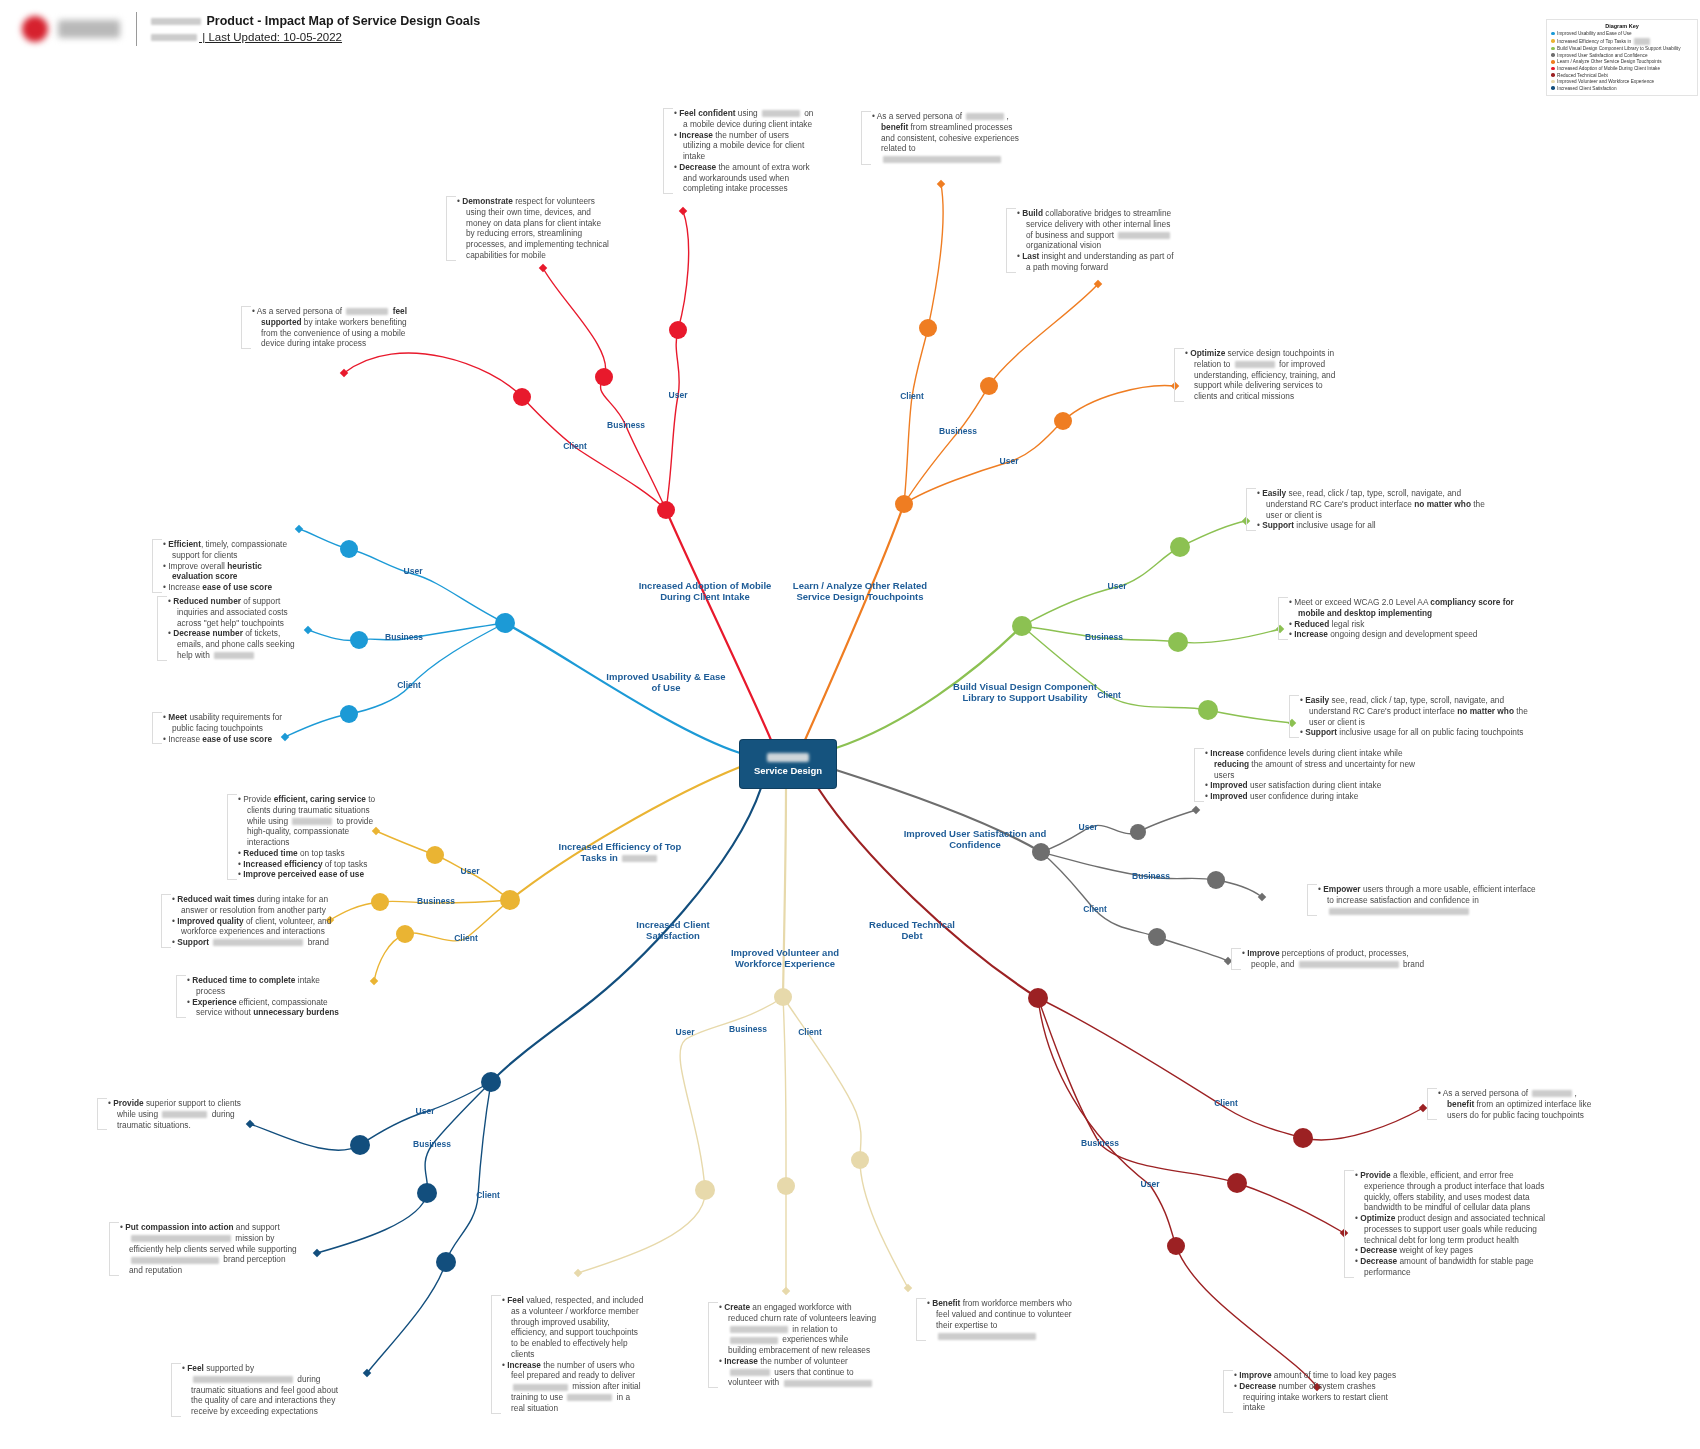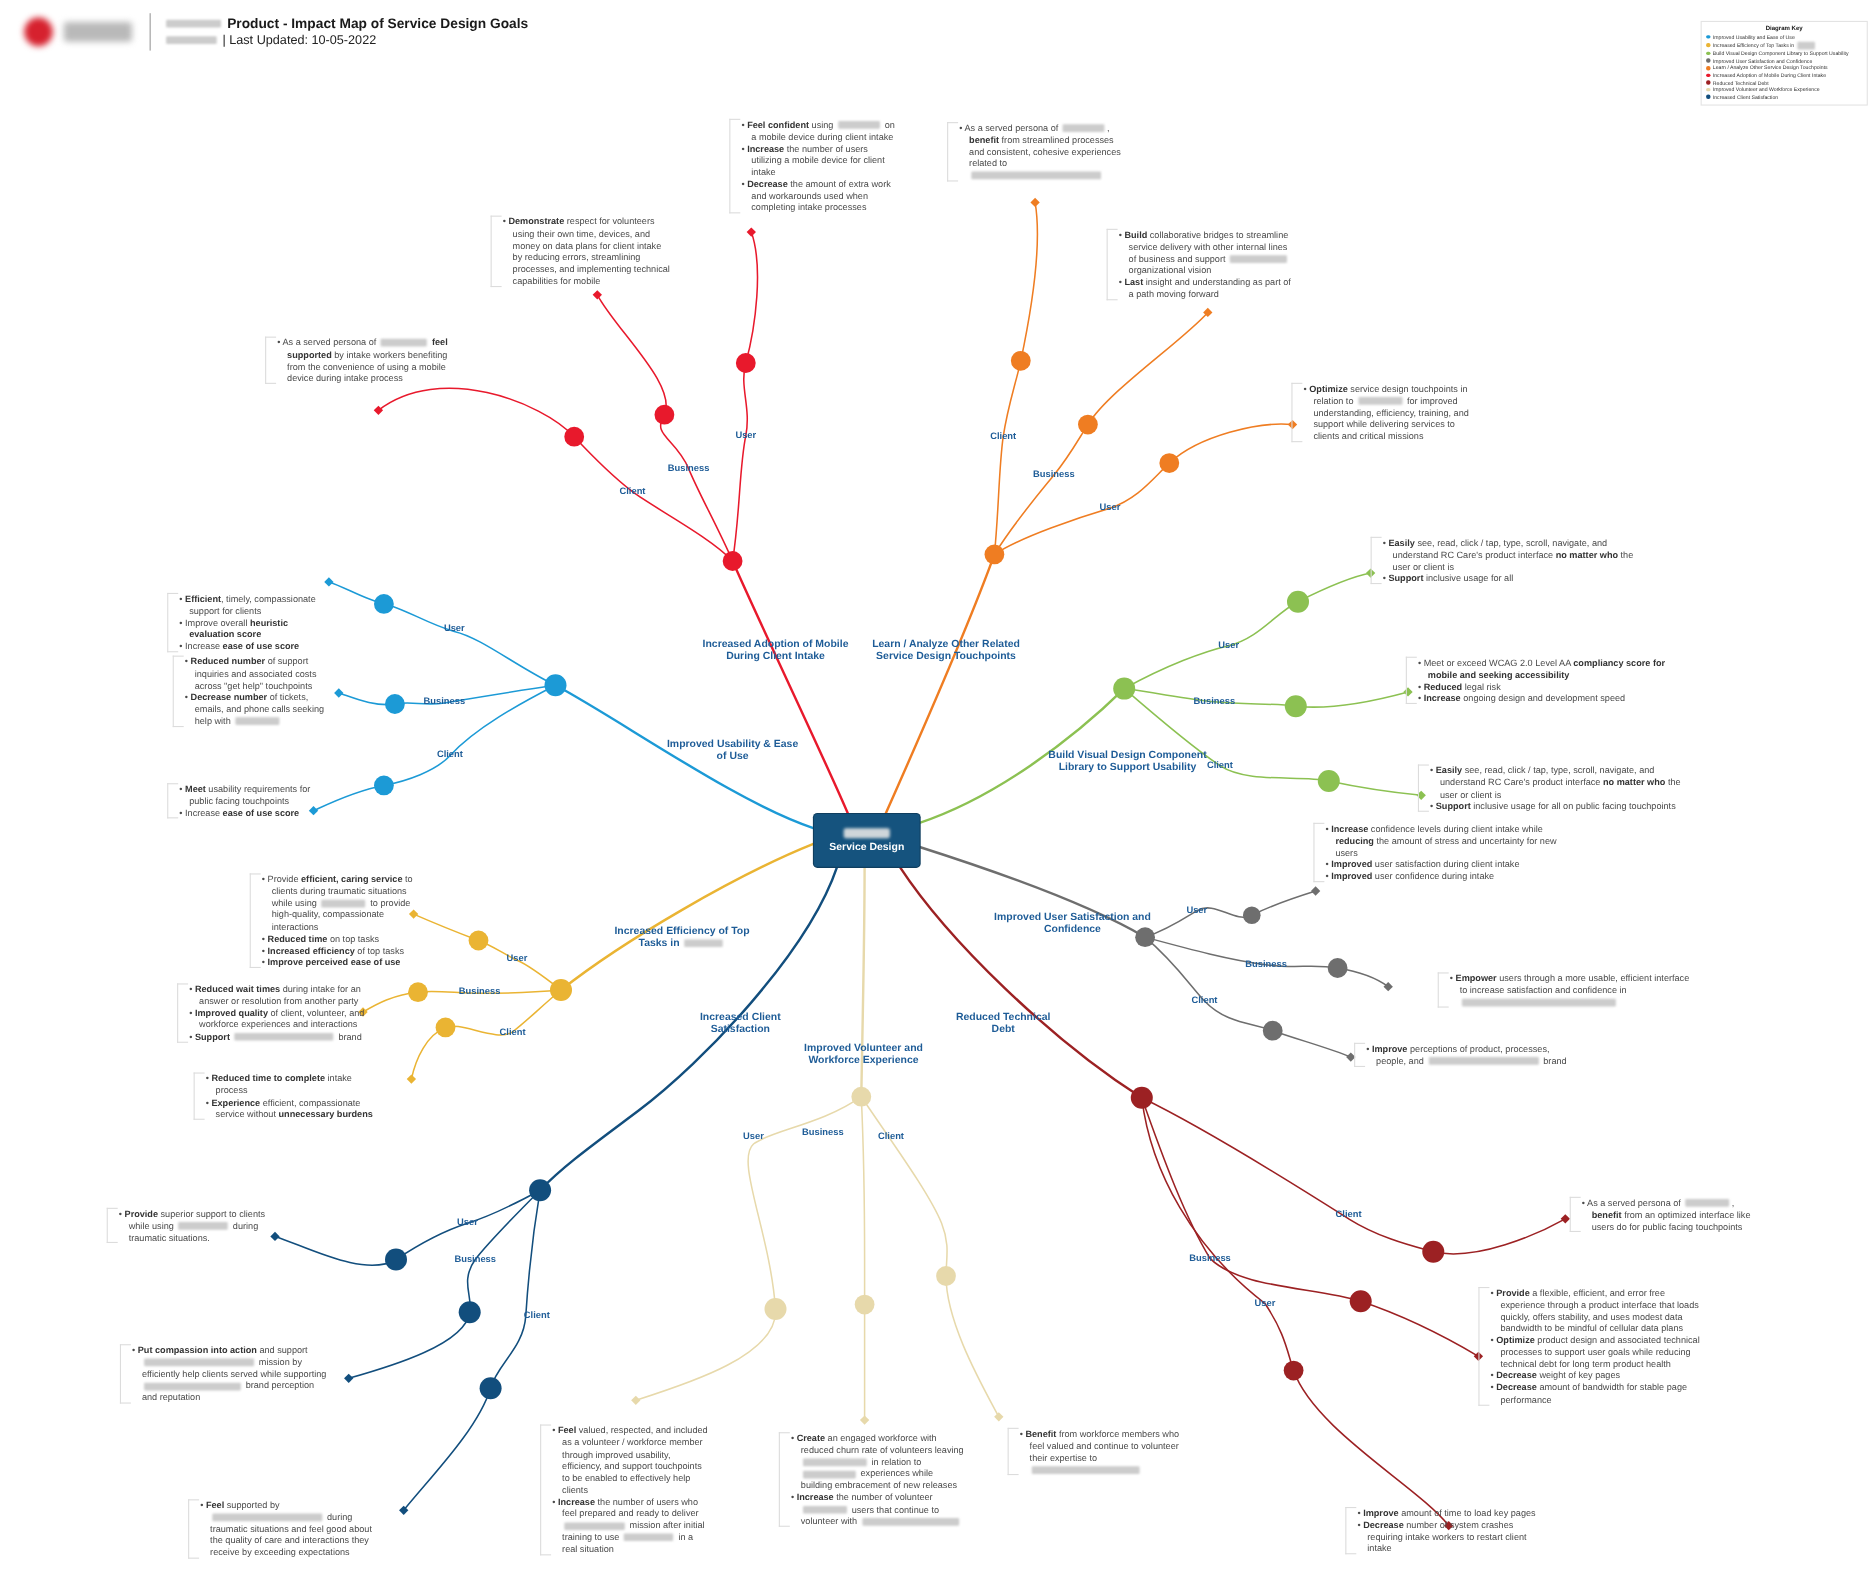--- a/index.html
+++ b/index.html
@@ -5,21 +5,21 @@
   html,body{margin:0;padding:0;background:#fff;}
   #canvas{position:relative;width:1700px;height:1449px;font-family:"Liberation Sans",sans-serif;overflow:hidden;background:#fff;}
   svg.links{position:absolute;left:0;top:0;pointer-events:none;}
   
   .hdr{position:absolute;left:22px;top:12px;display:flex;align-items:center;}
   .logo{width:26px;height:26px;border-radius:50%;background:#d6212e;filter:blur(3px);}
   .coblur{width:62px;height:18px;margin-left:10px;background:#b9b9b9;border-radius:3px;filter:blur(3px);}
   .hdiv{width:1px;height:34px;background:#9a9a9a;margin:0 12px 0 16px;}
   .titles{line-height:1.25;}
   .title1{font-size:12.5px;font-weight:bold;color:#1a1a1a;}
-  .title2{font-size:11.5px;color:#222;}
+  .title2{font-size:11.5px;color:#222;text-decoration:underline;}
   
   .legend{position:absolute;left:1546px;top:19px;width:152px;border:1px solid #e3e3e3;background:#fff;padding:3px 4px 4px 4px;box-sizing:border-box;}
   .legend-title{font-size:5.5px;font-weight:bold;text-align:center;color:#111;margin-bottom:2px;}
   .legend ul{list-style:none;margin:0;padding:0;}
   .legend li{font-size:4.7px;color:#333;display:flex;align-items:center;margin-top:1.6px;white-space:nowrap;}
   .ldot{display:inline-block;width:3.6px;height:3.6px;border-radius:50%;margin-right:2.5px;flex:none;}
   
   .center{position:absolute;left:740px;top:740px;width:96px;height:48px;background:#15537e;border-radius:3px;display:flex;flex-direction:column;align-items:center;justify-content:center;box-shadow:0 0 0 1px #0f3e5f;}
   .center-redact{width:42px;height:9px;background:#cfd6da;border-radius:2px;filter:blur(1.5px);margin-bottom:3px;}
   .center-title{color:#fff;font-weight:bold;font-size:9.5px;}
@@ -386,21 +386,21 @@
     </div>
 
   <div class="note" style="left:1257px;top:488px;width:228px;">
       <ul>
         <li><b>Easily</b> see, read, click / tap, type, scroll, navigate, and understand RC Care's product interface <b>no matter who</b> the user or client is</li>
         <li><b>Support</b> inclusive usage for all</li>
       </ul>
     </div>
   <div class="note" style="left:1289px;top:597px;width:232px;">
       <ul>
-        <li>Meet or exceed WCAG 2.0 Level AA <b>compliancy score for mobile and seeking accessibility</b></li>
+        <li>Meet or exceed WCAG 2.0 Level AA <b>compliancy score for mobile and desktop implementing</b></li>
         <li><b>Reduced</b> legal risk</li>
         <li><b>Increase</b> ongoing design and development speed</li>
       </ul>
     </div>
   <div class="note" style="left:1300px;top:695px;width:232px;">
       <ul>
         <li><b>Easily</b> see, read, click / tap, type, scroll, navigate, and understand RC Care's product interface <b>no matter who</b> the user or client is</li>
         <li><b>Support</b> inclusive usage for all on public facing touchpoints</li>
       </ul>
     </div>

